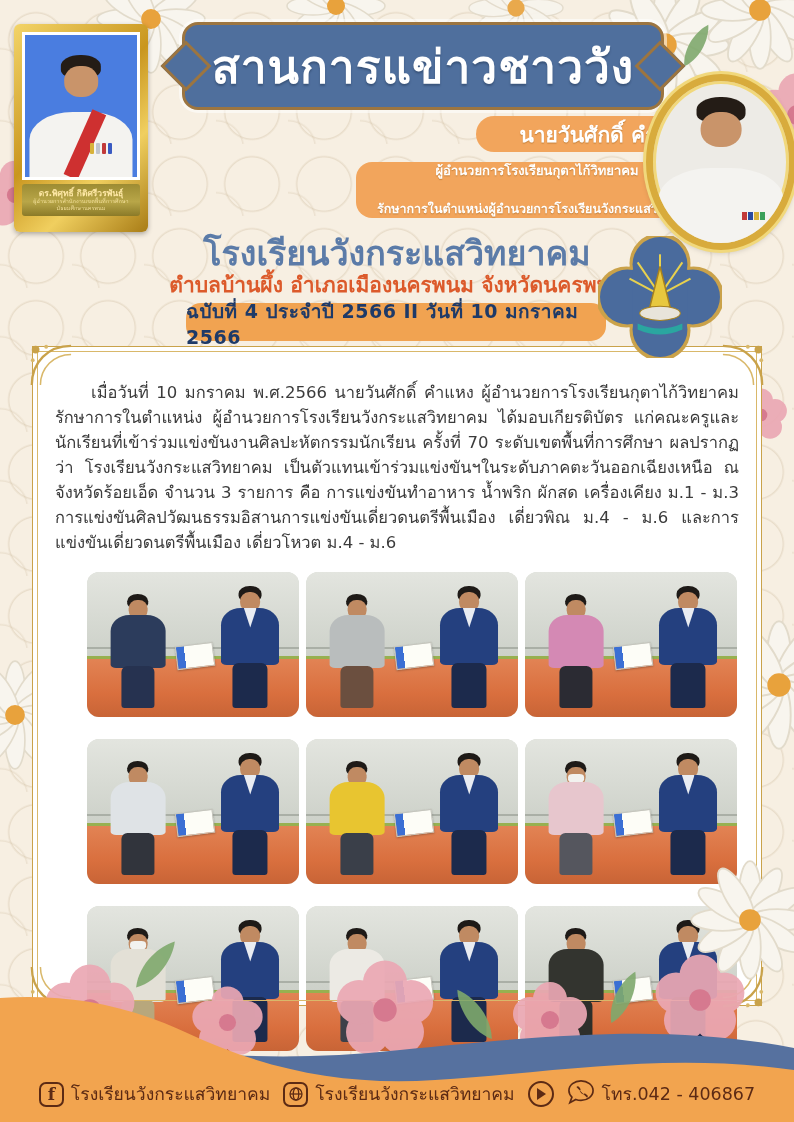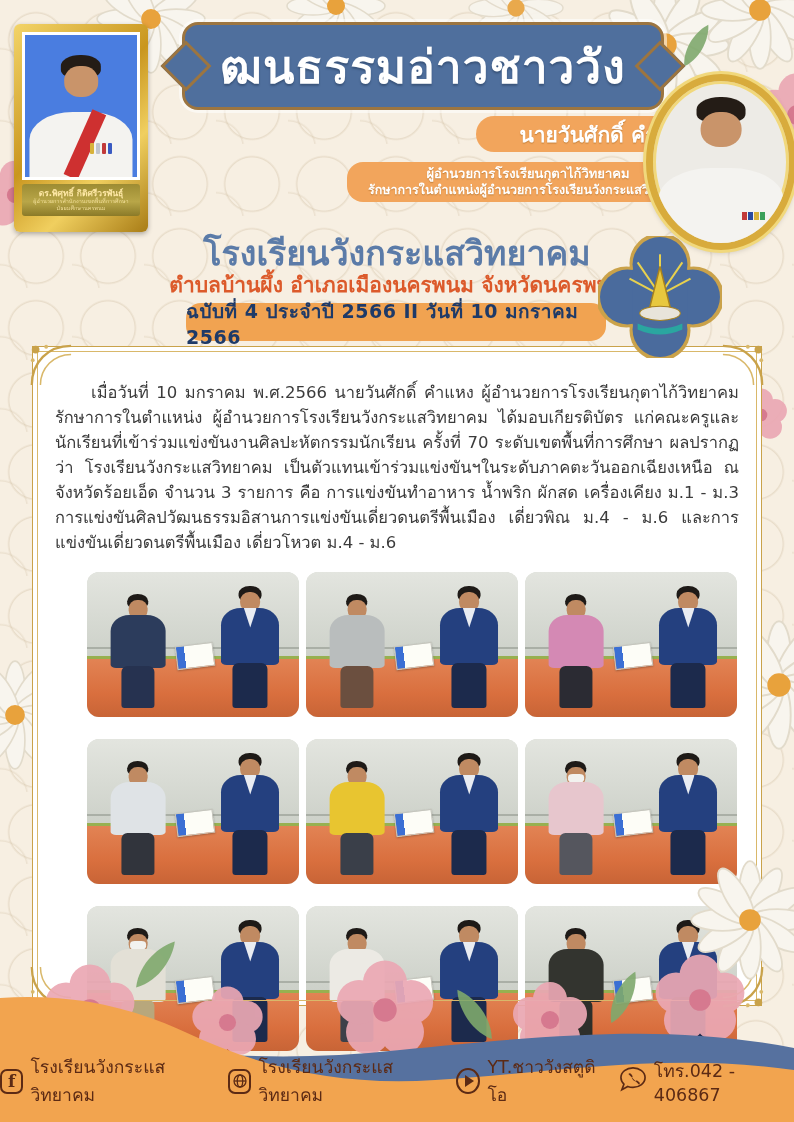--- a/index.html
+++ b/index.html
@@ -35,22 +35,22 @@
     background:#4f6f9d;border:3px solid #9c7540;border-radius:16px;
     display:flex;align-items:center;justify-content:center;box-shadow:0 0 0 3px rgba(255,255,255,.55);}
   .banner::before,.banner::after{content:"";position:absolute;top:50%;width:30px;height:30px;
     background:#4f6f9d;border:3px solid #9c7540;transform:translateY(-50%) rotate(45deg);z-index:-1;}
   .banner::before{left:-17px;} .banner::after{right:-17px;}
   .banner h1{margin:0;color:#ffffff;font-size:46px;font-weight:bold;letter-spacing:1px;
     text-shadow:0 2px 2px rgba(30,50,80,.45);}
   .ribbon-name{position:absolute;left:476px;top:116px;width:262px;height:36px;z-index:1;
     background:#f2a55c;border-radius:18px;display:flex;align-items:center;justify-content:center;
     color:#fff;font-size:21px;font-weight:bold;text-shadow:0 1px 1px rgba(150,90,20,.5);}
-  .ribbon-pos{position:absolute;left:347px;top:162px;width:362px;height:40px;z-index:1;
-    background:#f2a55c;border-radius:16px;display:flex;flex-direction:column;align-items:center;justify-content:center;
+  .ribbon-pos{position:absolute;left:356px;top:162px;width:362px;height:56px;z-index:1;
+    background:#f2a55c;border-radius:16px;display:flex;flex-direction:column;align-items:center;justify-content:space-between;
     color:#fff;line-height:1.35;text-shadow:0 1px 1px rgba(150,90,20,.5);}
   .ribbon-pos .pos1{font-size:13px;font-weight:bold;}
   .ribbon-pos .pos2{font-size:12.5px;font-weight:bold;}
   .oval{position:absolute;left:646px;top:74px;width:136px;height:162px;z-index:4;
     border-radius:50%;border:7px solid #d8ab3c;box-shadow:0 0 0 3px #f1d87c, inset 0 0 0 3px #f1d87c, 0 2px 6px rgba(0,0,0,.25);
     background:#edebe6;overflow:hidden;}
   .oval .p-hair{top:10%;} .oval .p-face{top:19%;}
   .oval .p-ribbons{position:absolute;bottom:14%;right:18%;display:flex;gap:1px;}
   .oval .p-ribbons i{display:block;width:5px;height:8px;}
   
@@ -207,21 +207,21 @@
           <i style="background:#3a5ac2"></i>
       </div>
     </div>
     <div class="caption-plate">
       <div class="cap1">ดร.พิศุทธิ์ กิติศรีวรพันธุ์</div>
       <div class="cap2">ผู้อำนวยการสำนักงานเขตพื้นที่การศึกษามัธยมศึกษานครพนม</div>
     </div>
   </div>
 
   <div class="banner">
-    <h1>ฒนธรรมอ่าวชาววัง</h1>
+    <h1>สานการแข่าวชาววัง</h1>
   </div>
 
   <div class="ribbon-name">นายวันศักดิ์ คำแหง</div>
   <div class="ribbon-pos">
     <div class="pos1">ผู้อำนวยการโรงเรียนกุตาไก้วิทยาคม</div>
     <div class="pos2">รักษาการในตำแหน่งผู้อำนวยการโรงเรียนวังกระแสวิทยาคม</div>
   </div>
 
   <div class="oval">
     <div class="p-hair"></div>
@@ -525,21 +525,20 @@
             <ellipse cx="10" cy="10" rx="3.4" ry="7.5"></ellipse>
           <line x1="2.5" y1="10" x2="17.5" y2="10"></line>
         </svg>
       </span>
       <span>โรงเรียนวังกระแสวิทยาคม</span>
     </div>
     <div class="contact-item">
       <span class="ci-circle">
           <span class="play-tri"></span>
         </span>
-      <span>YT.ชาววังสตูดิโอ</span>
     </div>
     <div class="contact-item">
       <span>
         <svg width="28" height="26" viewBox="0 0 30 28" fill="none" stroke="#5c2a14" stroke-width="1.8">
           <path d="M15,2 C22,2 28,6.5 28,12.5 C28,18.5 22,23 15,23 C13,23 11,22.6 9.4,22 L3,25.5 L5.2,19.6 C3.2,17.7 2,15.2 2,12.5 C2,6.5 8,2 15,2 Z"></path>
           <path d="M10,8.5 C11,7.5 12.3,7.6 13,8.6 L14.2,10.3 C14.8,11.2 14.5,12.2 13.7,12.9 C14.4,14.5 15.6,15.7 17.2,16.4 C17.9,15.6 18.9,15.3 19.8,15.9 L21.5,17.1 C22.5,17.8 22.6,19.1 21.6,20.1" fill="#5c2a14" stroke="none"></path>
         </svg>
       </span>
       <span>โทร.042 - 406867</span>
     </div>

